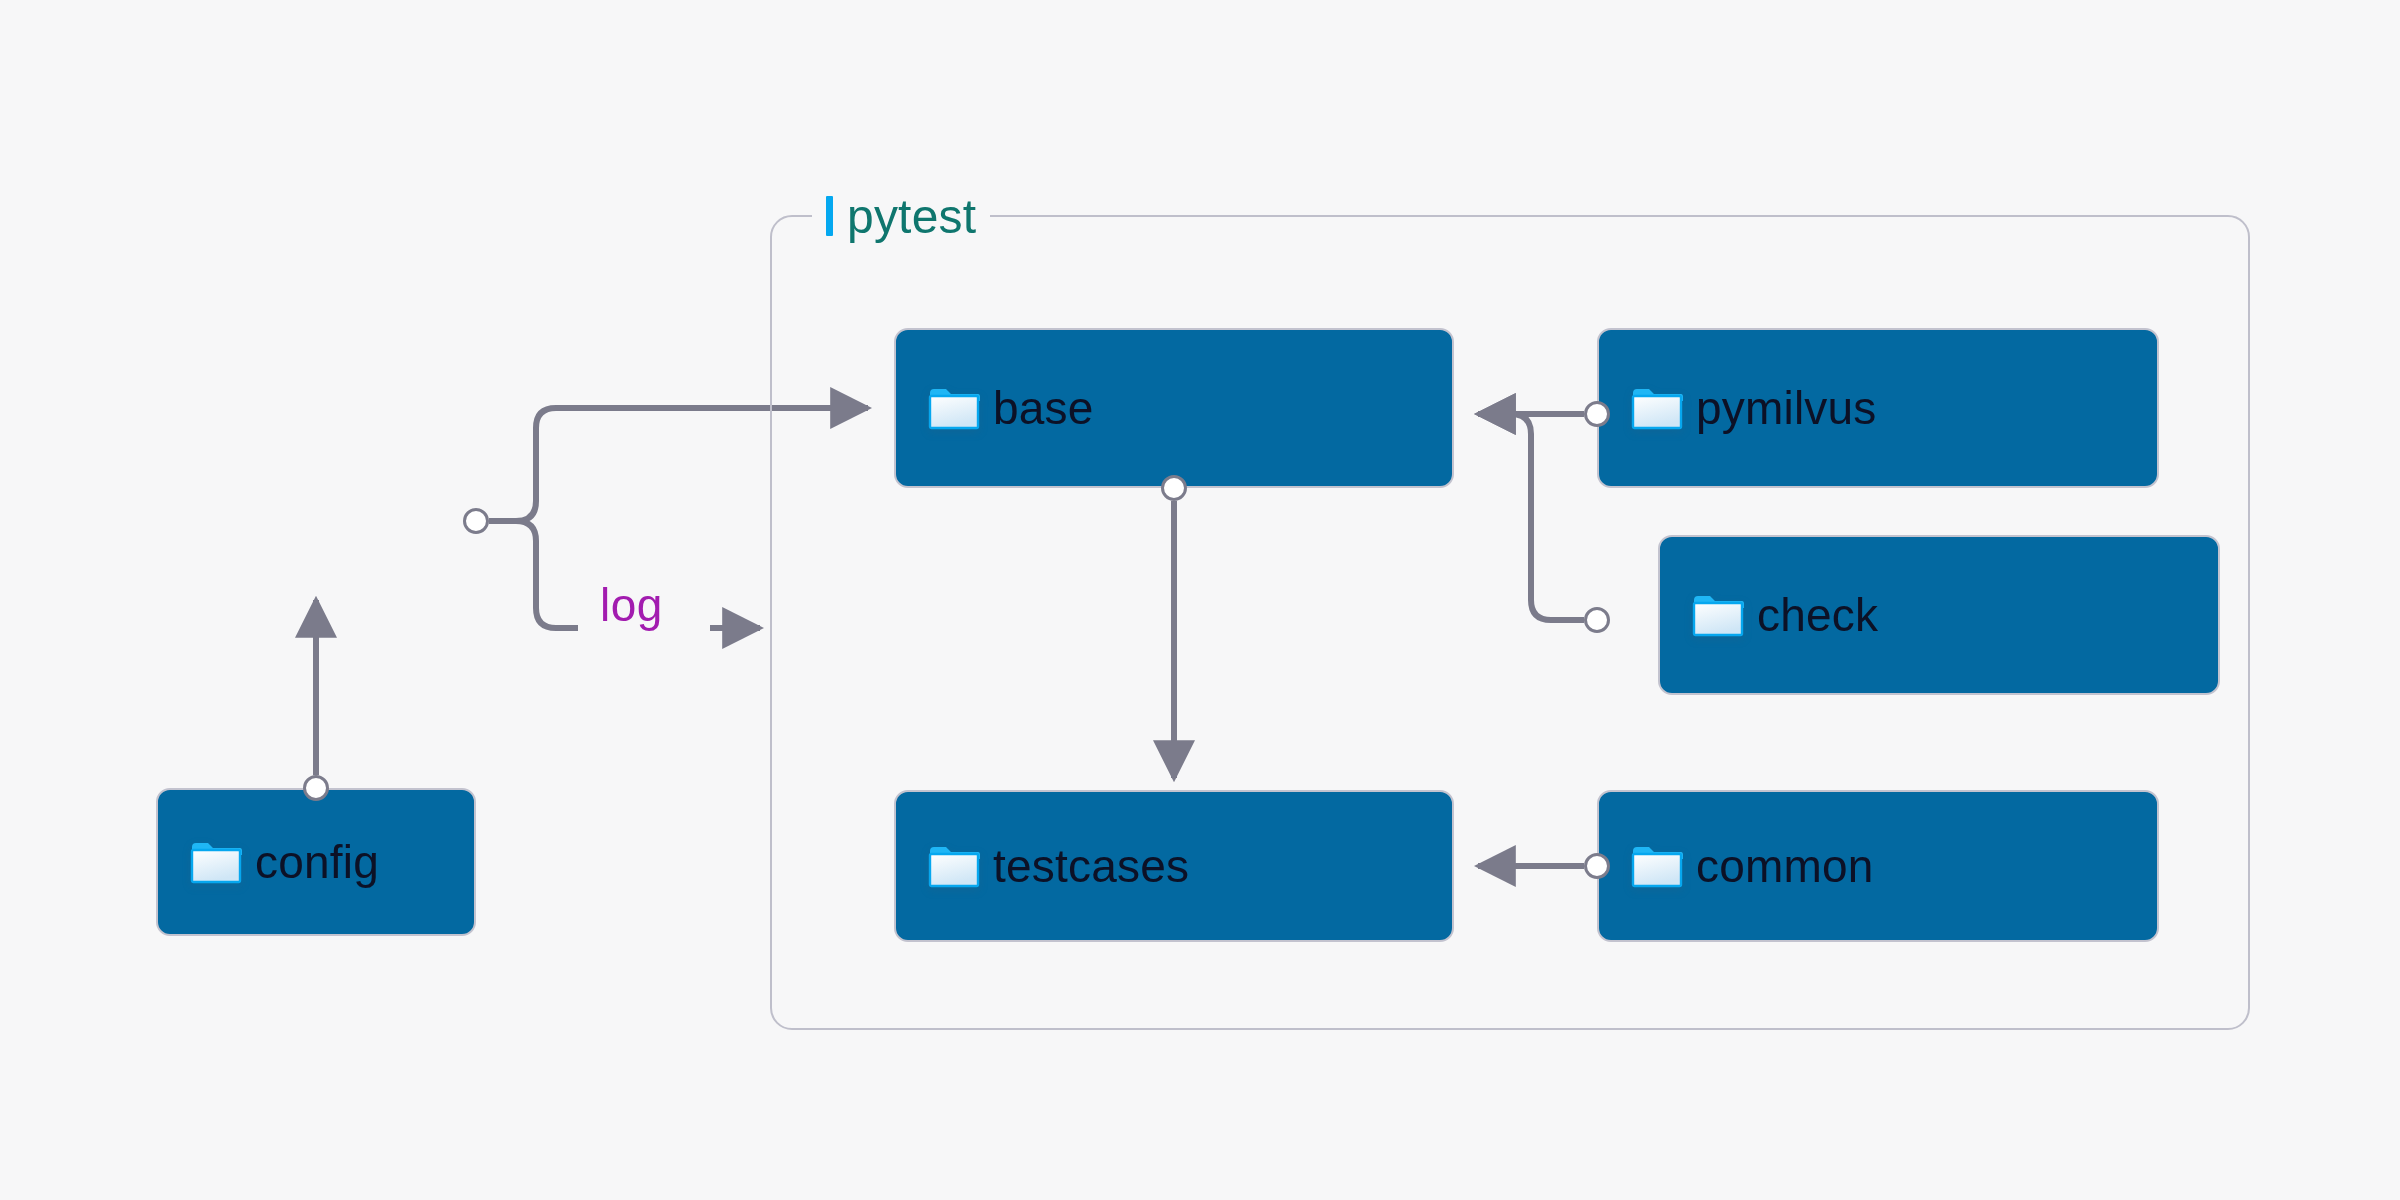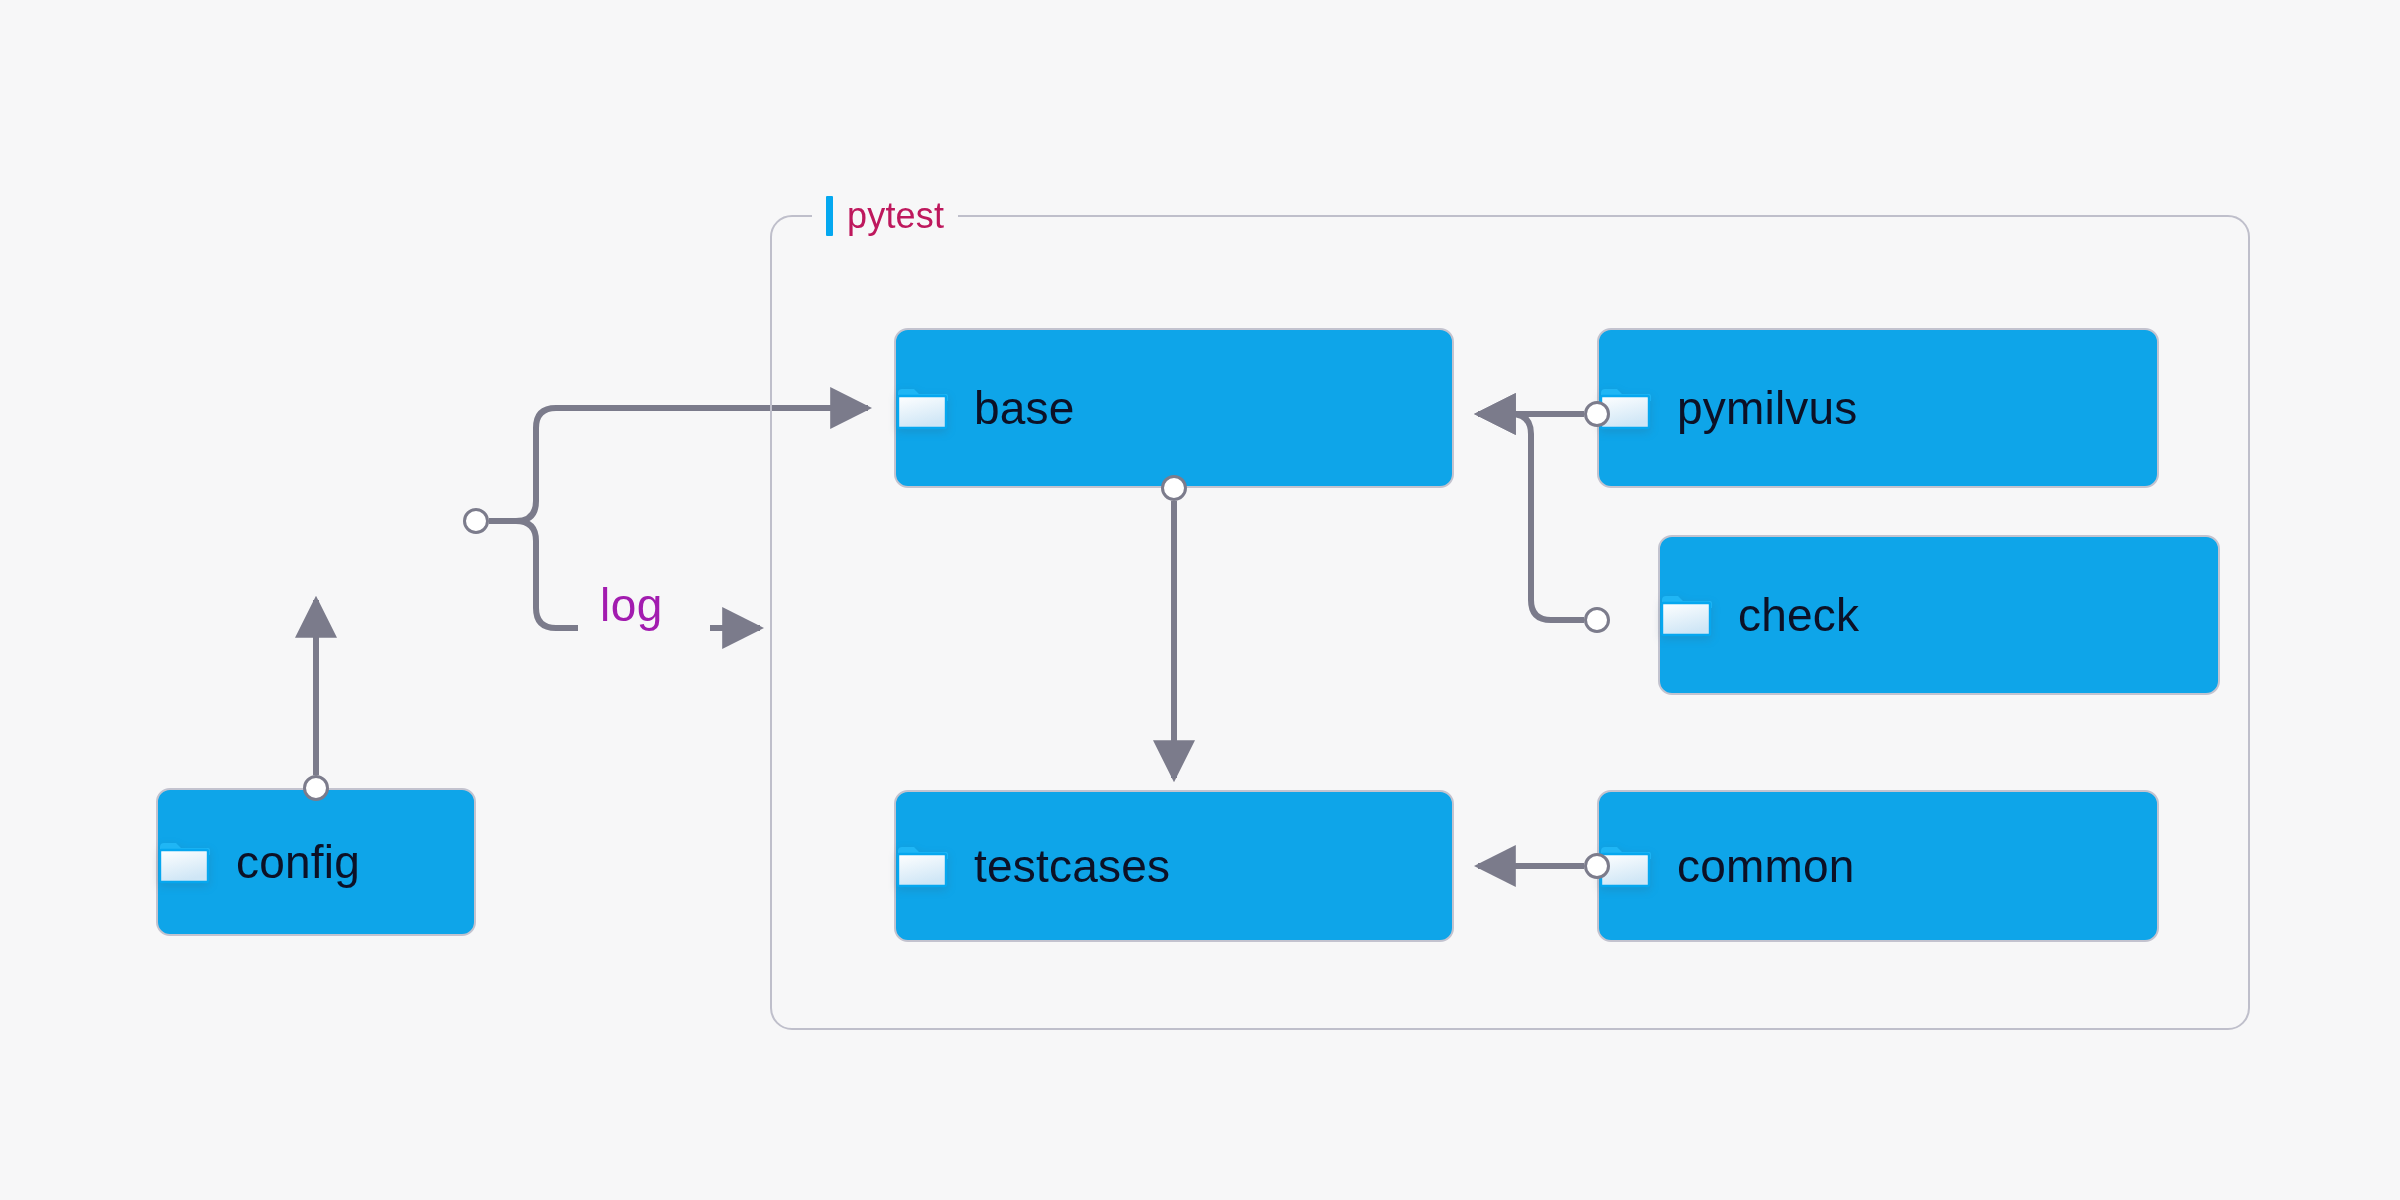--- a/index.html
+++ b/index.html
@@ -42,35 +42,36 @@
     white-space: nowrap;
   }
   .group-bar {
     width: 7px;
     height: 40px;
     background: #04a8f0;
     border-radius: 1px;
     flex: none;
   }
   .group-label-text {
-    font-size: 36px;
-    color: #be185d;
+    font-size: 48px;
+    color: #0f766e;
     letter-spacing: 0.2px;
   }
 
   
   .node {
     position: absolute;
-    background: #0ea5e9;
+    background: #0369a1;
     border: 2px solid #c3c3cf;
     border-radius: 14px;
     box-sizing: border-box;
     display: flex;
     align-items: center;
-    gap: 26px;
+    padding-left: 32px;
+    gap: 13px;
   }
   .node-label {
     font-size: 46px;
     color: #0c1126;
     letter-spacing: 0.2px;
     line-height: 1;
   }
 
   
   .folder-icon {

